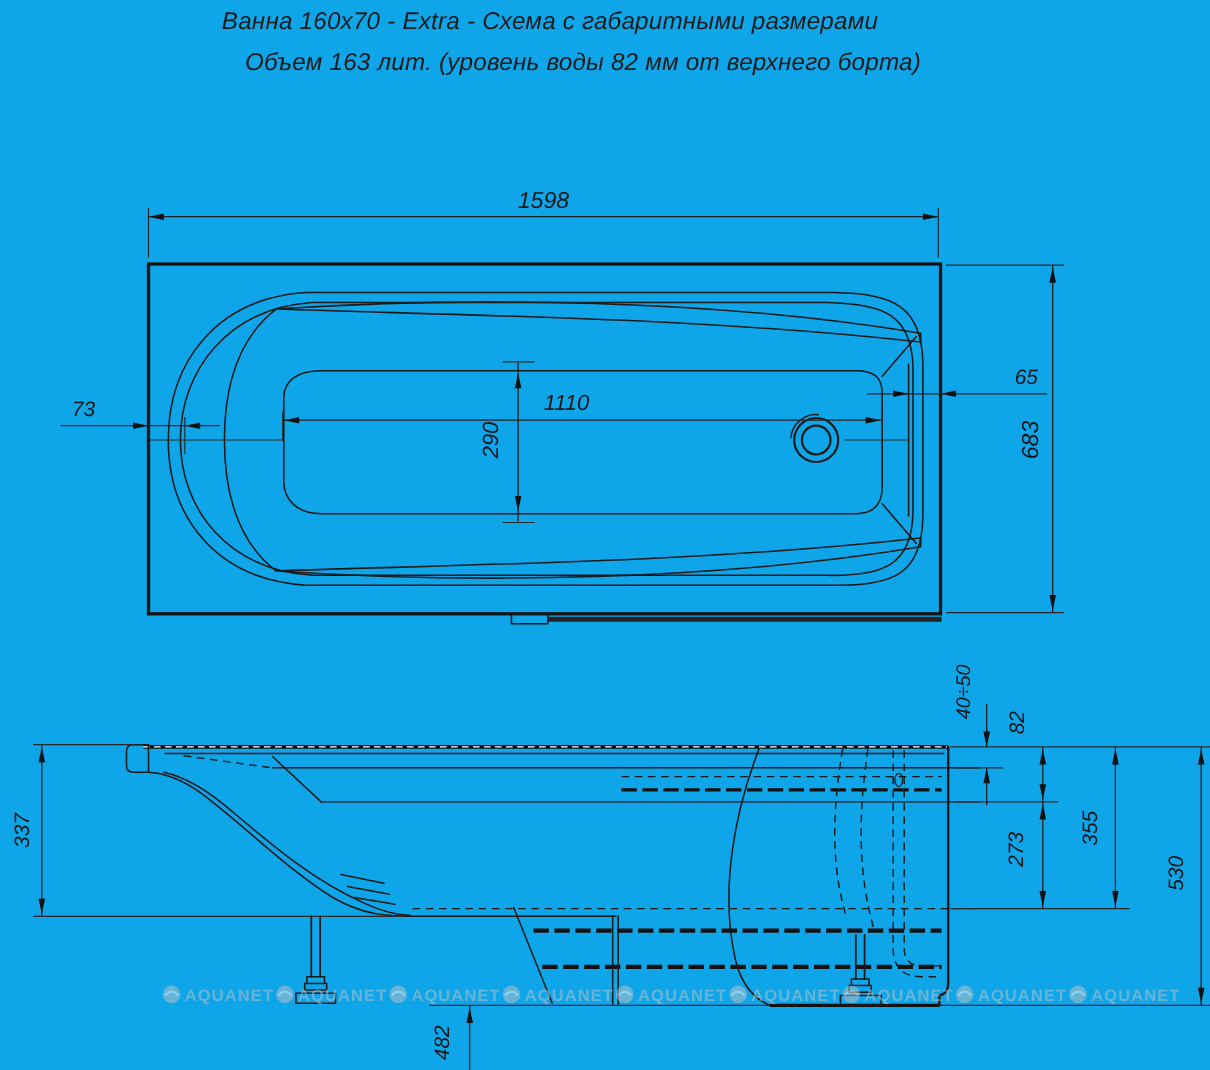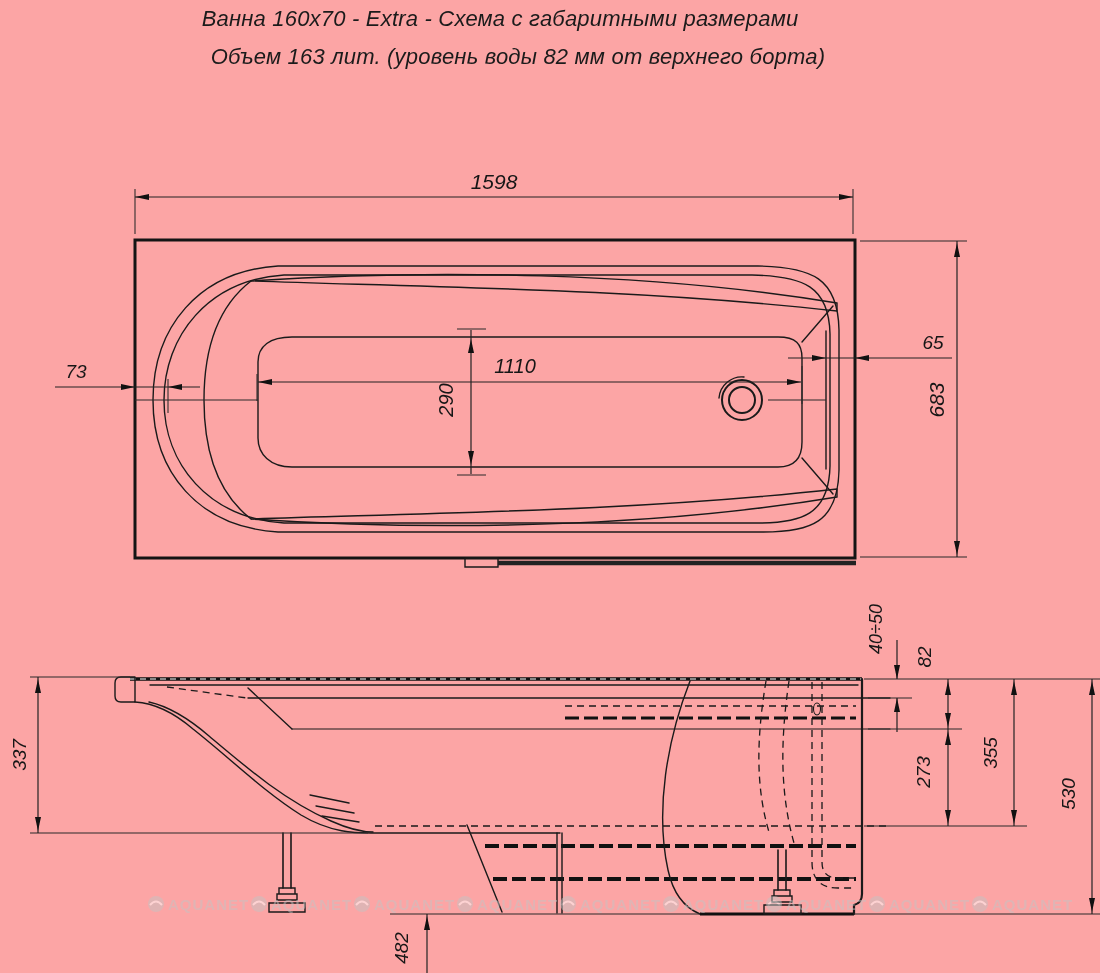--- a/index.html
+++ b/index.html
@@ -1,21 +1,21 @@
 <!DOCTYPE html>
 <html><head>
 <meta charset="utf-8">
 <style>
   html,body{margin:0;padding:0;background:#ffffff;}
-  .stage{position:relative;width:1100px;height:973px;background:#fca5a5;overflow:hidden;
+  .stage{position:relative;width:1100px;height:973px;background:#0ea5e9;overflow:hidden;
          font-family:"Liberation Sans",sans-serif;color:#141414;}
   .hdr{position:absolute;left:0;width:1000px;text-align:center;font-style:italic;
        color:#1b1b1b;letter-spacing:.2px;}
   #t1{top:6px;font-size:22px;}
-  #t2{top:44px;left:18px;font-size:22px;text-align:center;}
+  #t2{top:44px;left:30px;font-size:22px;text-align:center;}
   svg{position:absolute;left:0;top:0;}
   svg text{font-family:"Liberation Sans",sans-serif;font-style:italic;fill:#161616;}
   .ln{stroke:#1a1a1a;stroke-width:1.4;fill:none;stroke-linecap:round;}
   .thick{stroke:#141414;stroke-width:3;fill:none;}
   .dim{stroke:#222;stroke-width:1.2;fill:none;}
   .ext{stroke:#2a2a2a;stroke-width:1.05;fill:none;}
   .dash{stroke:#1a1a1a;stroke-width:1.3;fill:none;stroke-dasharray:7 5;}
   .hdash{stroke:#111;stroke-width:4;fill:none;stroke-dasharray:14 5;}
   .arr{fill:#111;stroke:none;}
   .wm{opacity:.5;}

